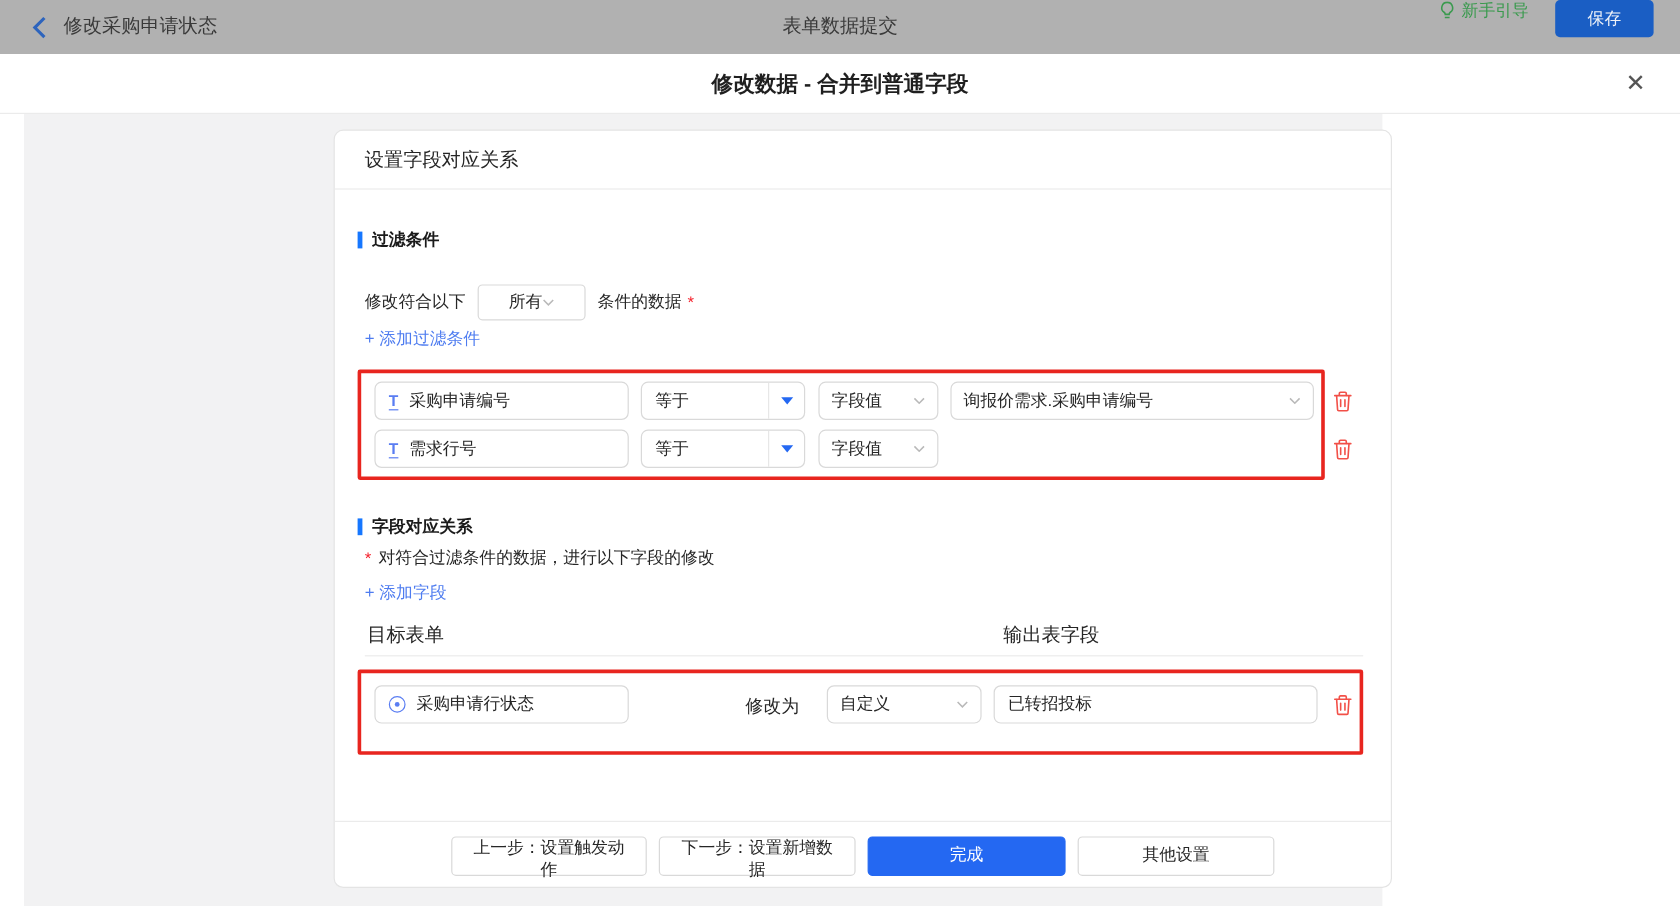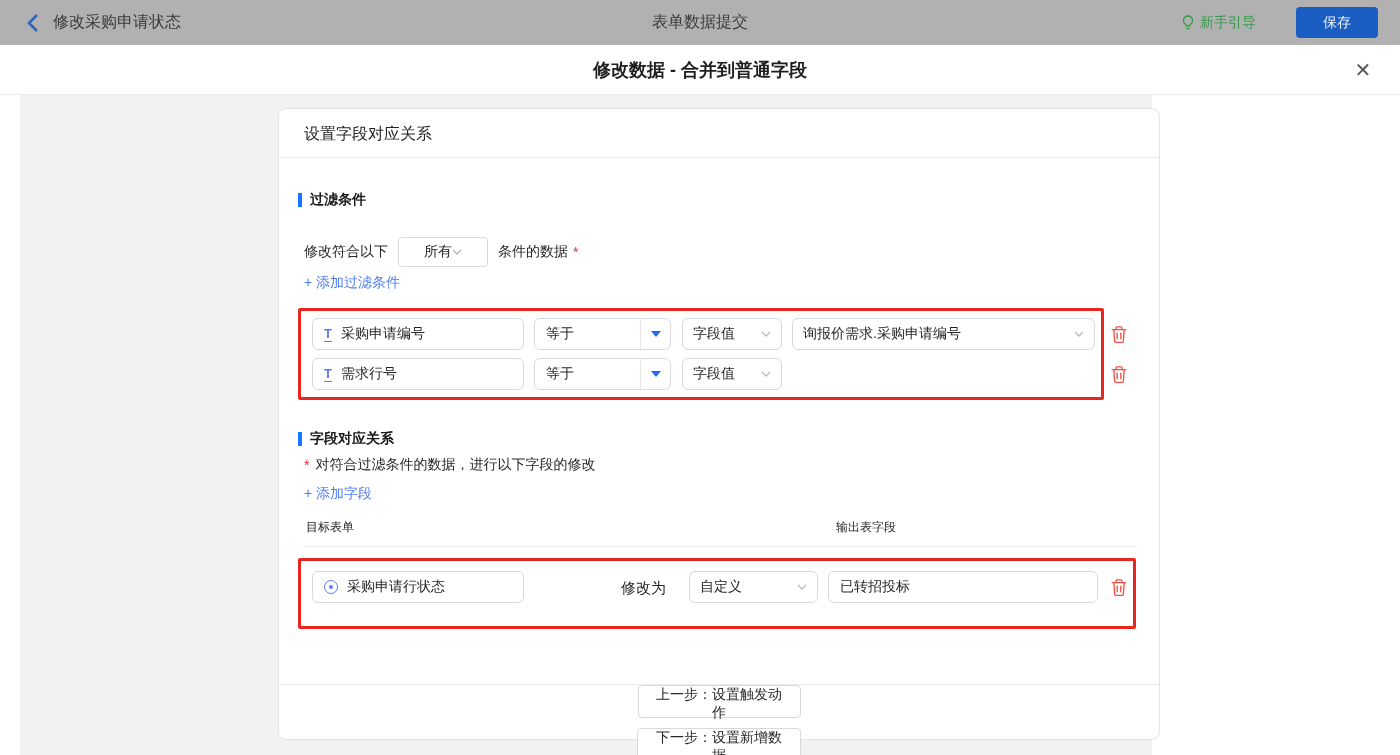--- a/index.html
+++ b/index.html
@@ -8,21 +8,21 @@
 
   
   .topbar { position:absolute; left:0; top:0; width:1400px; height:45px;
     background:#b1b1b1; display:flex; align-items:center; }
   .topbar-left { display:flex; align-items:center; gap:14px; padding-left:26px; }
   .back-btn { display:flex; align-items:center; cursor:pointer; }
   .topbar-title { font-size:16px; color:#3a3a3a; }
   .topbar-center { position:absolute; left:0; right:0; text-align:center;
     font-size:16px; color:#3a3a3a; pointer-events:none; }
   .topbar-right { position:absolute; right:22px; top:0; height:45px;
-    display:flex; align-items:center; gap:40px; }
+    display:flex; align-items:flex-start; gap:22px; }
   .guide { display:flex; align-items:center; gap:5px; color:#3a9a4e; font-size:14px; cursor:pointer; }
   .save-btn { width:82px; height:31px; background:#1a5ec4; color:#eef2f8;
     border:none; border-radius:4px; font-size:14px; cursor:pointer;
     font-family:inherit; }
 
   
   .modal-head { position:absolute; left:0; top:45px; width:1400px; height:50px;
     background:#ffffff; border-bottom:1px solid #ebebeb;
     display:flex; align-items:center; justify-content:center; }
   .modal-title { font-size:18px; font-weight:bold; color:#1f1f1f; }
@@ -69,29 +69,29 @@
 
   .t-ico { color:#5a7df2; font-weight:bold; font-size:13px; line-height:1;
     border-bottom:1px solid #5a7df2; padding-bottom:1px; }
   .radio-ico { width:14px; height:14px; border:1px solid #5a7df2; border-radius:50%;
     position:relative; flex:none; }
   .radio-ico::after { content:""; position:absolute; left:4px; top:4px;
     width:4px; height:4px; border-radius:50%; background:#5a7df2; }
 
   .trash { position:absolute; width:18px; height:19px; cursor:pointer; }
 
-  .col-head { position:absolute; font-size:12px; color:#262626; }
+  .col-head { position:absolute; font-size:16px; color:#262626; }
   .tbl-divider { position:absolute; height:1px; background:#ebebeb; }
   .plain-label { position:absolute; font-size:15px; color:#262626; }
   .val-input { position:absolute; height:32px; border:1px solid #d9d9d9; border-radius:6px;
     padding:0 11px; font-size:14px; color:#262626; font-family:inherit; background:#fff; }
 
   .card-footer { position:absolute; left:0; top:575px; width:100%; height:57px;
     border-top:1px solid #ebebeb; display:flex; align-items:center;
-    justify-content:space-between; gap:10px;flex-direction:column; }
+    justify-content:center; gap:10px; }
   .btn { height:33px; border-radius:4px; font-size:14px; font-family:inherit;
     cursor:pointer; padding:0 16px; }
   .btn-outline { background:#fff; border:1px solid #d9d9d9; color:#262626; }
   .btn-primary { background:#2468f2; border:1px solid #2468f2; color:#fff; width:165px; }
 </style>
 </head>
 <body>
 
 <div class="topbar">
   <div class="topbar-left">

